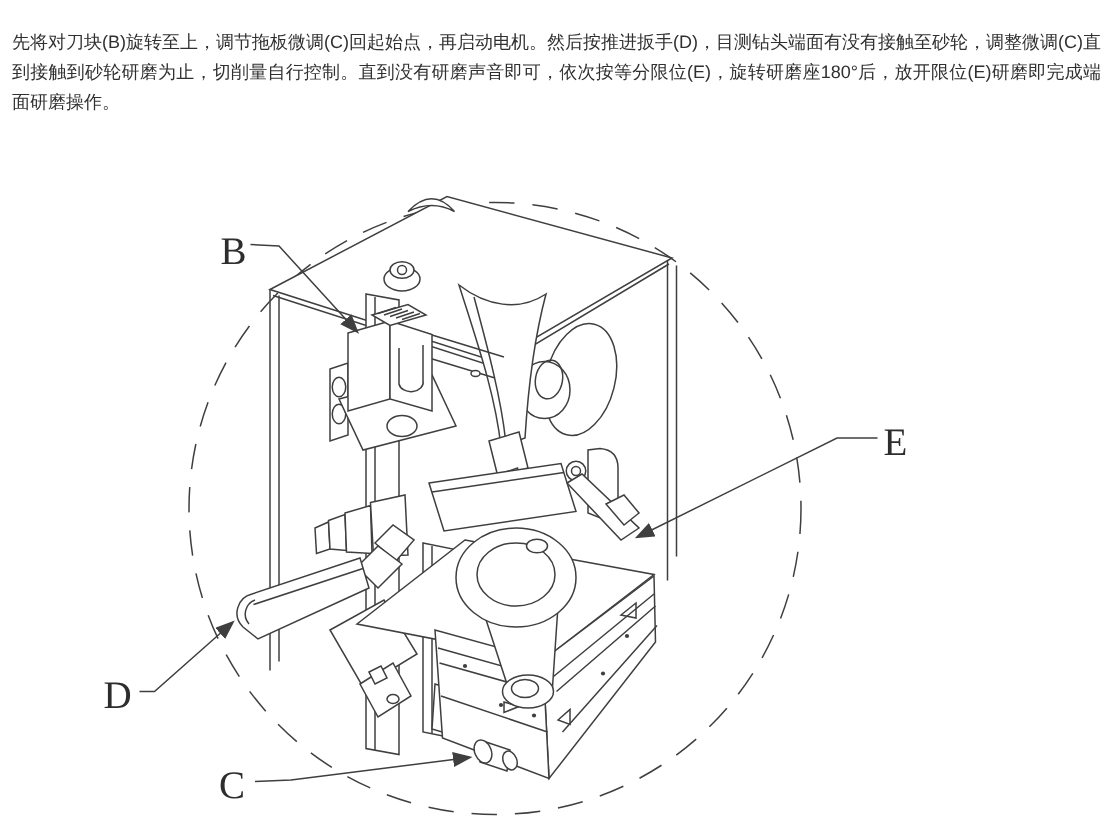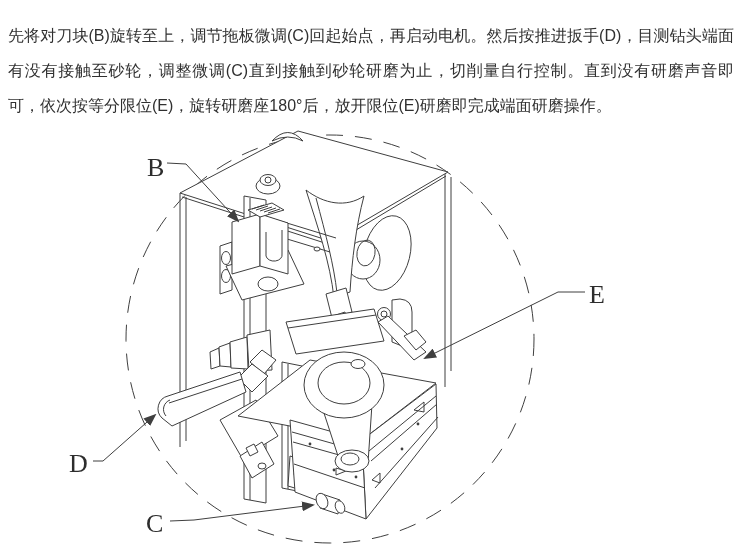--- a/index.html
+++ b/index.html
@@ -2,22 +2,22 @@
 <html><head>
 <meta charset="utf-8">
 <style>
   html,body{margin:0;padding:0;background:#ffffff;}
   body{width:742px;height:552px;position:relative;overflow:hidden;
        font-family:"Liberation Sans",sans-serif;}
   .text-block{position:absolute;left:0;top:0;width:742px;padding:8px 8px 0 8px;
               box-sizing:border-box;}
   .page-title{font-size:14px;font-weight:bold;color:#232323;margin:0;
               line-height:19px;}
-  .instructions{font-size:16px;color:#303030;margin:10px 0 0 0;
-                line-height:35px;text-align:justify;text-justify:inter-ideograph;}
+  .instructions{font-size:12px;color:#303030;margin:10px 0 0 0;
+                line-height:20px;text-align:justify;text-justify:inter-ideograph;}
   svg.diagram{position:absolute;left:0;top:0;}
   svg.diagram *{vector-effect:non-scaling-stroke;}
   .ln{stroke:#3f3f3f;stroke-width:1;fill:none;}
   .shp{stroke:#3f3f3f;stroke-width:1;fill:#ffffff;}
   .dot{fill:#3f3f3f;stroke:none;}
   .lbl{font-family:"Liberation Serif",serif;font-size:26px;fill:#2d2d2d;}
 </style>
 </head>
 <body>
 

